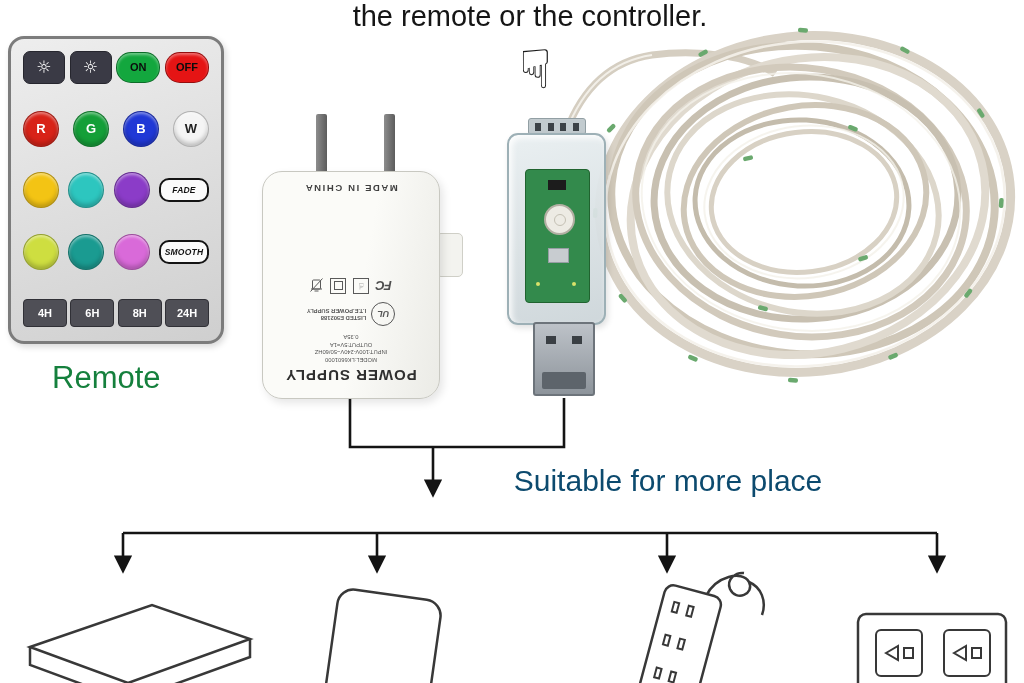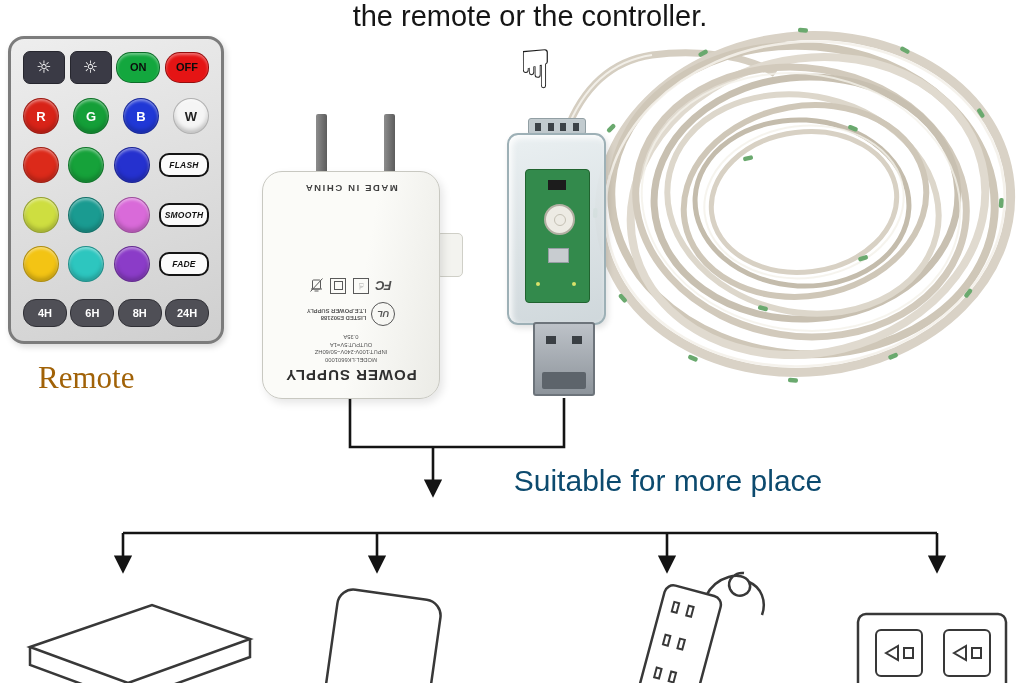--- a/index.html
+++ b/index.html
@@ -4,21 +4,21 @@
 <style>
   html,body{margin:0;padding:0;background:#fff;}
   .page{position:relative;width:1024px;height:683px;background:#ffffff;overflow:hidden;
         font-family:"Liberation Sans",sans-serif;padding-left:16px;}
 
   
   .top-title{position:absolute;left:530px;top:0px;transform:translateX(-50%);
              font-size:29px;color:#151515;white-space:nowrap;z-index:7;}
   .suitable{position:absolute;left:668px;top:464px;transform:translateX(-50%);
             font-size:30px;color:#0c4a6e;white-space:nowrap;z-index:7;}
-  .remote-label{position:absolute;left:38px;top:360px;font-size:31px;color:#a16207;z-index:7;font-family:Liberation Serif, serif;}
+  .remote-label{position:absolute;left:52px;top:360px;font-size:31px;color:#15803d;z-index:7;}
 
   
   .remote{position:absolute;left:8px;top:36px;width:216px;height:308px;box-sizing:border-box;
           background:linear-gradient(160deg,#eeeeee,#cfcfcf);border:3px solid #7c7c7c;
           border-radius:16px;padding:10px 12px;display:flex;flex-direction:column;
           justify-content:space-between;z-index:3;box-shadow:2px 3px 6px rgba(0,0,0,.15);}
   .r-row{display:flex;justify-content:space-between;align-items:center;height:36px;}
   .btn-sq{width:40px;height:31px;border-radius:7px;background:#3a3a45;border:1px solid #26262e;
           color:#fff;display:flex;align-items:center;justify-content:center;font-size:17px;
           font-family:"DejaVu Sans",sans-serif;}
@@ -26,21 +26,21 @@
             justify-content:center;font-size:11px;font-weight:bold;color:#0c0c0c;
             border:1px solid rgba(0,0,0,.35);box-shadow:inset 0 2px 3px rgba(255,255,255,.4);}
   .btn-cir{width:34px;height:34px;border-radius:50%;display:flex;align-items:center;
            justify-content:center;font-weight:bold;font-size:13px;color:#fff;
            border:1px solid rgba(0,0,0,.28);
            box-shadow:inset 0 2px 3px rgba(255,255,255,.45), inset 0 -3px 4px rgba(0,0,0,.22);}
   .btn-cir.light{color:#222;}
   .btn-fn{width:46px;height:20px;background:#fbfbfb;border:2px solid #141414;border-radius:10px;
           font-size:8.5px;font-weight:bold;font-style:italic;color:#111;display:flex;
           align-items:center;justify-content:center;letter-spacing:.2px;}
-  .btn-timer{width:42px;height:26px;border-radius:13px;background:#4f4f56;border:1px solid #303036;
+  .btn-timer{width:42px;height:26px;border-radius:4px;background:#4f4f56;border:1px solid #303036;
              color:#fff;font-size:11px;font-weight:bold;display:flex;align-items:center;
              justify-content:center;}
 
   
   .prong{position:absolute;top:114px;width:11px;height:62px;border-radius:2px;
          background:linear-gradient(90deg,#8d8d8d,#5c5c5c);z-index:2;}
   .prong-l{left:316px;} .prong-r{left:384px;}
   .adapter-port{position:absolute;left:436px;top:233px;width:25px;height:42px;background:#f3f3ef;
                 border:1px solid #cfcfc7;border-radius:5px;z-index:2;}
   .adapter{position:absolute;left:262px;top:171px;width:178px;height:228px;box-sizing:border-box;
@@ -158,36 +158,30 @@
       <div class="btn-oval" style="background: rgb(19, 167, 62);">ON</div>
       <div class="btn-oval" style="background: rgb(229, 20, 20);">OFF</div>
     </div>
     <div class="r-row">
       <div class="btn-cir" style="background: rgb(216, 35, 24);">R</div>
       <div class="btn-cir" style="background: rgb(20, 159, 56);">G</div>
       <div class="btn-cir" style="background: rgb(32, 56, 214);">B</div>
       <div class="btn-cir light" style="background: rgb(245, 245, 245);">W</div>
     </div>
     <div class="r-row">
-      <div class="btn-cir" style="background: rgb(220, 42, 26);"></div>
-      <div class="btn-cir" style="background: rgb(22, 162, 58);"></div>
-      <div class="btn-cir" style="background: rgb(37, 49, 207);"></div>
-      <div class="btn-fn">FLASH</div>
+      <div class="btn-cir" style="background: rgb(243, 196, 20);"></div>
+      <div class="btn-cir" style="background: rgb(45, 198, 191);"></div>
+      <div class="btn-cir" style="background: rgb(139, 60, 200);"></div>
+      <div class="btn-fn">FADE</div>
     </div>
     <div class="r-row">
       <div class="btn-cir" style="background: rgb(206, 222, 64);"></div>
       <div class="btn-cir" style="background: rgb(26, 155, 145);"></div>
       <div class="btn-cir" style="background: rgb(217, 106, 217);"></div>
       <div class="btn-fn">SMOOTH</div>
-    </div>
-    <div class="r-row">
-      <div class="btn-cir" style="background: rgb(243, 196, 20);"></div>
-      <div class="btn-cir" style="background: rgb(45, 198, 191);"></div>
-      <div class="btn-cir" style="background: rgb(139, 60, 200);"></div>
-      <div class="btn-fn">FADE</div>
     </div>
     <div class="r-row">
       <div class="btn-timer">4H</div>
       <div class="btn-timer">6H</div>
       <div class="btn-timer">8H</div>
       <div class="btn-timer">24H</div>
     </div>
   </div>
   <div class="remote-label">Remote</div>
 

